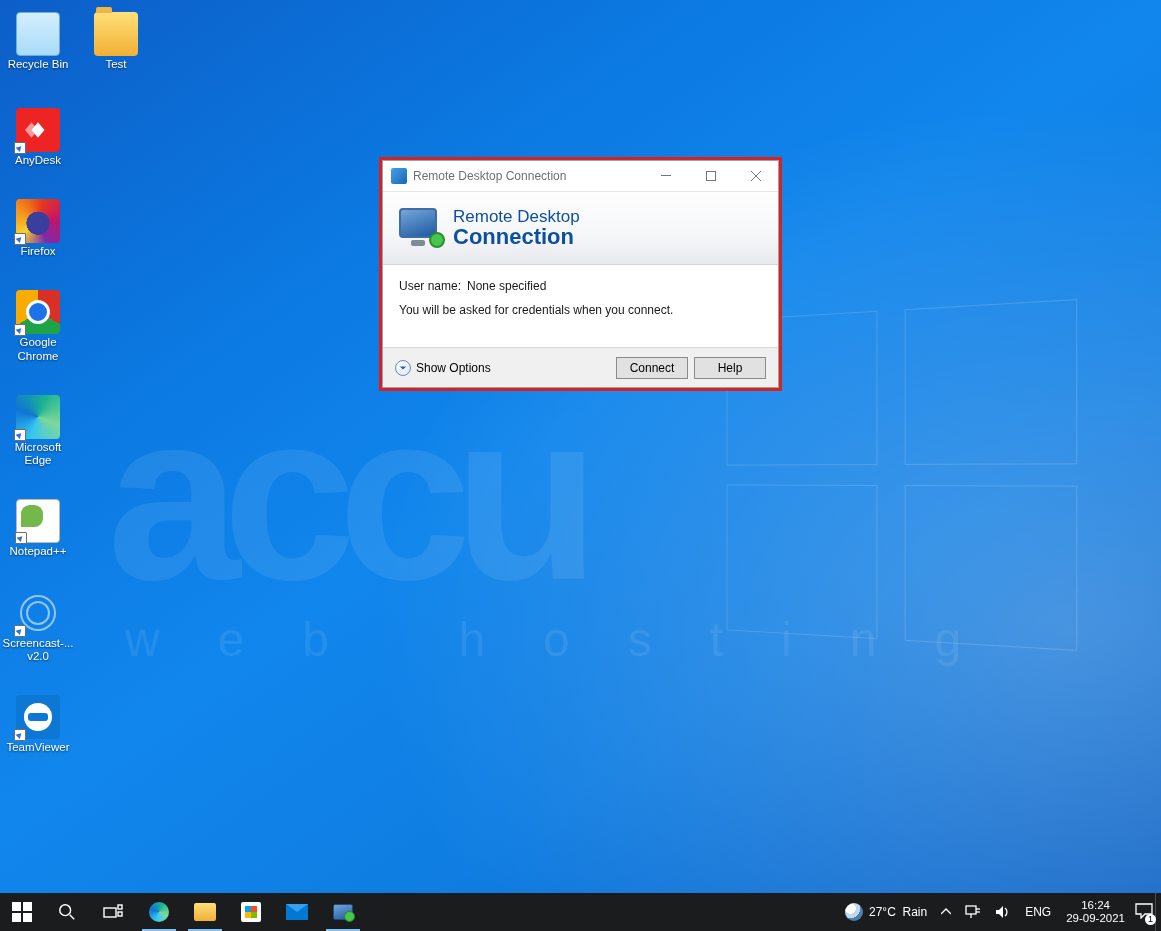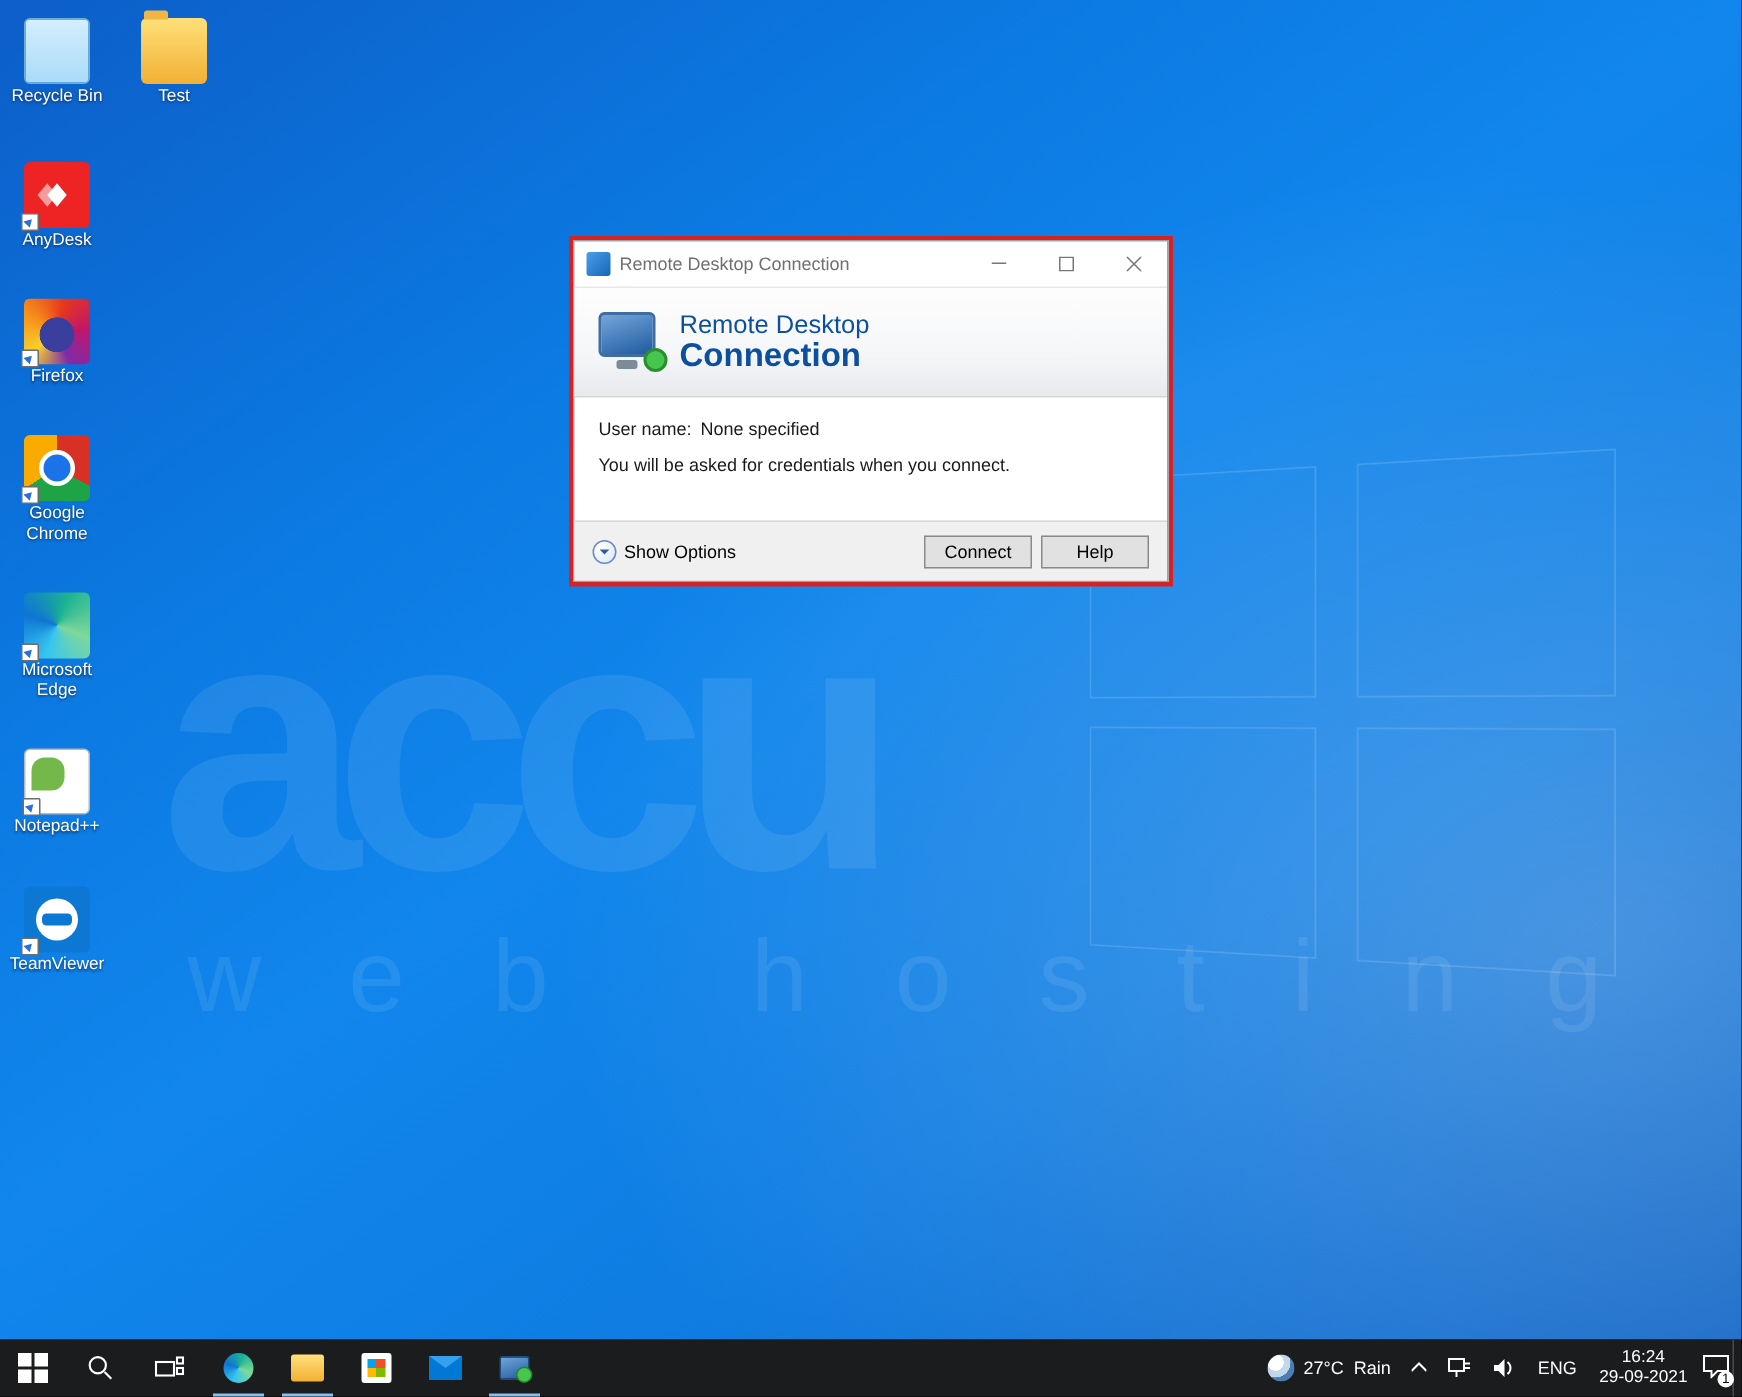--- a/index.html
+++ b/index.html
@@ -20,21 +20,21 @@
   .winlogo{position:absolute;right:90px;top:310px;width:360px;height:330px;transform:perspective(700px) rotateY(-14deg);opacity:.35}
   .winlogo div{border:1px solid rgba(255,255,255,.42);position:absolute}
   .winlogo .q1{left:0;top:0;width:46%;height:47%}
   .winlogo .q2{right:0;top:0;width:46%;height:47%}
   .winlogo .q3{left:0;bottom:0;width:46%;height:47%}
   .winlogo .q4{right:0;bottom:0;width:46%;height:47%}
 
   
   .watermark{position:absolute;left:107px;right:0;top:400px;pointer-events:none;color:rgba(255,255,255,.085);user-select:none}
   .wm-accu{font-size:240px;font-weight:700;letter-spacing:-18px;line-height:.8}
-  .wm-web{font-size:68px;letter-spacing:58px;margin-top:20px;margin-left:18px}
+  .wm-web{font-size:48px;letter-spacing:58px;margin-top:20px;margin-left:18px}
 
   
   .desk-icons{position:absolute;left:6px;top:12px;width:160px;display:flex;flex-wrap:wrap;gap:16px 14px}
   .d-icon{width:64px;display:flex;flex-direction:column;align-items:center;text-align:center;cursor:pointer}
   .d-icon .pic{width:44px;height:44px;display:flex;align-items:center;justify-content:center;position:relative;border-radius:4px}
   .d-icon .lbl{color:#fff;font-size:11.5px;line-height:1.15;text-shadow:0 1px 2px rgba(0,0,0,.6);margin-top:2px;white-space:nowrap}
   .shortcut-arrow{position:absolute;left:-2px;bottom:-2px;width:12px;height:12px;background:#fff;border:1px solid #6d6d6d;border-radius:1px}
   .shortcut-arrow::after{content:"";position:absolute;left:2px;bottom:2px;border-left:5px solid #2a6fd6;border-top:3px solid transparent;border-bottom:3px solid transparent;transform:rotate(-45deg)}
 
   .pic-recycle{background:linear-gradient(#d4eefe,#a9dbf8);border:1px solid #6cb0d7;border-radius:6px 6px 10px 10px}
@@ -164,20 +164,28 @@
       <div class="lbl" style="white-space:pre">Microsoft
 Edge</div>
     </div>
     <div class="d-icon">
       <div class="pic pic-npp">
           <span class="shortcut-arrow"></span>
         </div>
       <div class="lbl">Notepad++</div>
     </div>
     <div class="d-icon">
+      <div class="pic">
+          <div class="pic-screencast"></div>
+          <span class="shortcut-arrow"></span>
+        </div>
+      <div class="lbl" style="white-space:pre">Screencast-...
+v2.0</div>
+    </div>
+    <div class="d-icon">
       <div class="pic pic-teamv">
           <span class="shortcut-arrow"></span>
         </div>
       <div class="lbl">TeamViewer</div>
     </div>
   </div>
 
   <div class="rdc-wrap">
     <div class="rdc-window">
       <div class="rdc-title">

